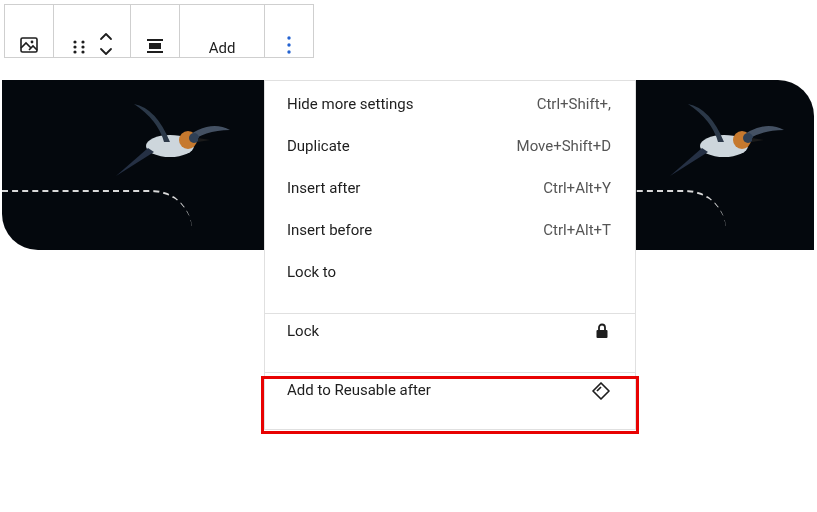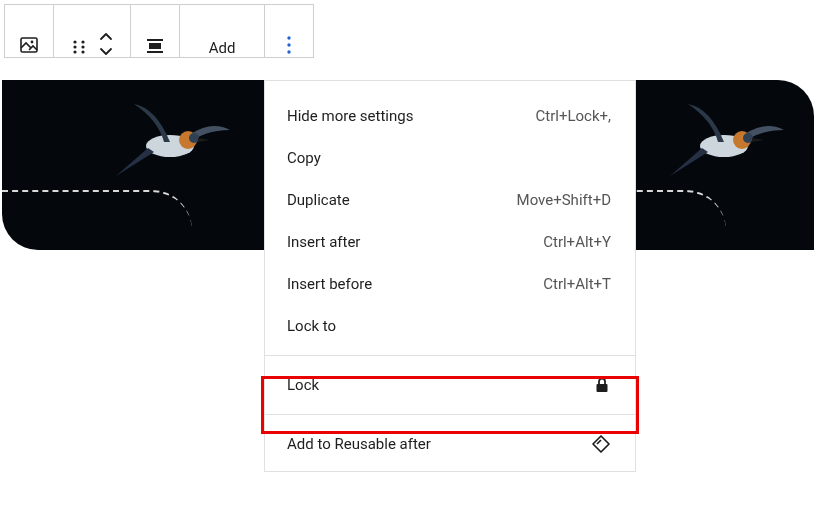--- a/index.html
+++ b/index.html
@@ -77,21 +77,20 @@
     left: 264px;
     top: 80px;
     width: 370px;
     background: #fff;
     border: 1px solid #e0e0e0;
     padding-top: 14px;
     padding-bottom: 6px;
   }
   .menu-item {
     display: flex;
-    align-items: center;
     justify-content: space-between;
     padding: 0 24px 0 22px;
     height: 42px;
     color: #1e1e1e;
   }
   .menu-item .kbd {
     color: #555;
   }
   .menu-sep {
     height: 1px;
@@ -175,25 +174,21 @@
       <circle cx="80" cy="42" r="9" fill="#c6792e"></circle>
       <circle cx="86" cy="40" r="5" fill="#304055"></circle>
       <path d="M90 40 L102 42 L90 44 Z" fill="#1a1a1a"></path>
     </svg>
   </div>
 </div>
 
 <div class="menu">
   <div class="menu-item">
     <span>Hide more settings</span>
-    <span class="kbd">Ctrl+Lock+,</span>
-  </div>
-  <div class="menu-item">
-    <span>Copy</span>
-    <span class="kbd"></span>
+    <span class="kbd">Ctrl+Shift+,</span>
   </div>
   <div class="menu-item">
     <span>Duplicate</span>
     <span class="kbd">Move+Shift+D</span>
   </div>
   <div class="menu-item">
     <span>Insert after</span>
     <span class="kbd">Ctrl+Alt+Y</span>
   </div>
   <div class="menu-item">

